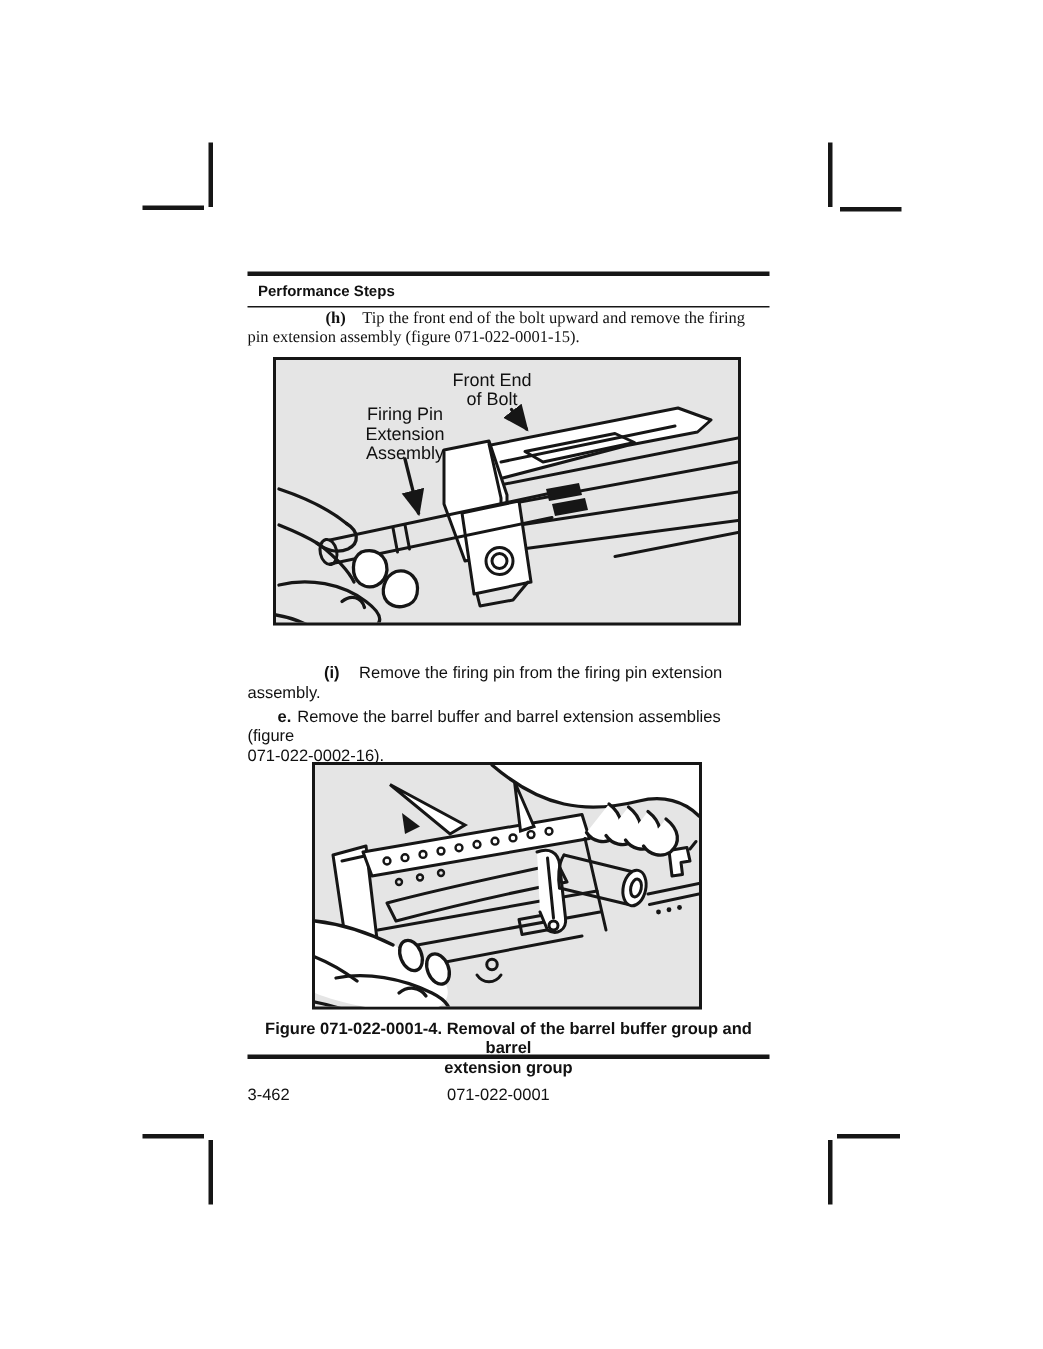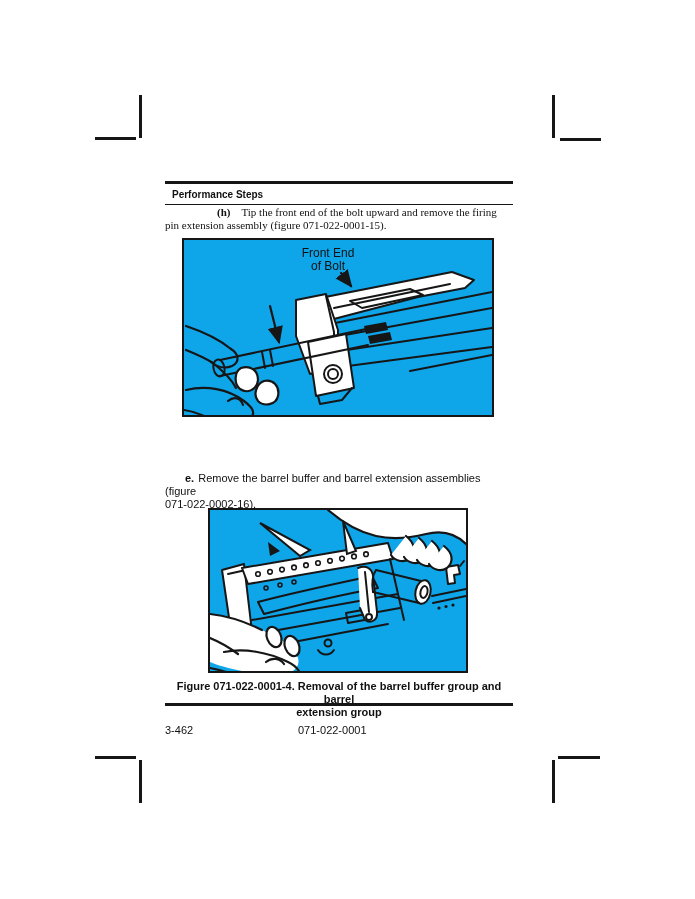--- a/index.html
+++ b/index.html
@@ -15,21 +15,21 @@
   p.step{margin:0;font-size:11px;line-height:13px;width:348px;}
   .step .txt{white-space:pre-line;}
   .marker{font-weight:bold;}
   .step-h{top:25px;text-indent:52px;font-family:Liberation Serif, serif;}
   .step-h .marker{margin-right:11px;}
   .step-i{top:262px;text-indent:51px;}
   .step-i .marker{margin-right:13px;}
   .step-e{top:291px;text-indent:20px;}
   .step-e .marker{margin-right:4px;}
 
-  .figure-box{border:2px solid #161616;background:#0ea5e9;box-sizing:content-box;}
+  .figure-box{border:2px solid #161616;background:#e5e5e5;box-sizing:content-box;}
   .fig15{left:17px;top:57px;width:308px;height:175px;}
   .fig16{left:43px;top:327px;width:256px;height:161px;}
   .figure-box svg{position:absolute;left:0;top:0;}
 
   .fig-label{position:absolute;font-size:12px;line-height:13px;text-align:center;
              white-space:pre-line;color:#111;}
   .label-front-end{left:98px;top:7px;width:92px;}
   .label-firing-pin{left:40px;top:30px;width:92px;}
 
   .caption{font-weight:bold;font-size:11px;line-height:13px;text-align:center;
@@ -111,23 +111,28 @@
           <path d="M44,161 C50,156 57,158 59,165"></path>
           <path d="M0,170 C14,172 30,180 42,190"></path>
         </g>
         <g stroke="#161616" stroke-width="2.2" fill="none" stroke-linecap="round">
           <path d="M157,33 L167,46" marker-end="url(#ah1)"></path>
           <path d="M86,66 L95,102" marker-end="url(#ah1)"></path>
         </g>
       </svg>
       <div class="fig-label label-front-end">Front End
 of Bolt</div>
-    </div>
-
-
+      <div class="fig-label label-firing-pin">Firing Pin
+Extension
+Assembly</div>
+    </div>
+
+
+    <p class="abs step step-i"><span class="marker">(i)</span><span class="txt">Remove the firing pin from the firing pin extension
+assembly.</span></p>
 
     <p class="abs step step-e"><span class="marker">e.</span><span class="txt">Remove the barrel buffer and barrel extension assemblies (figure
 071-022-0002-16).</span></p>
 
     <div class="abs figure-box fig16">
       <svg width="256" height="161" viewBox="0 0 256 161">
         <g stroke="#161616" stroke-width="2" fill="none" stroke-linecap="round" stroke-linejoin="round">
 
           <path d="M12,60 L34,54 L42,122 L22,128 Z" fill="#fff"></path>
           <path d="M18,64 L36,60"></path>

